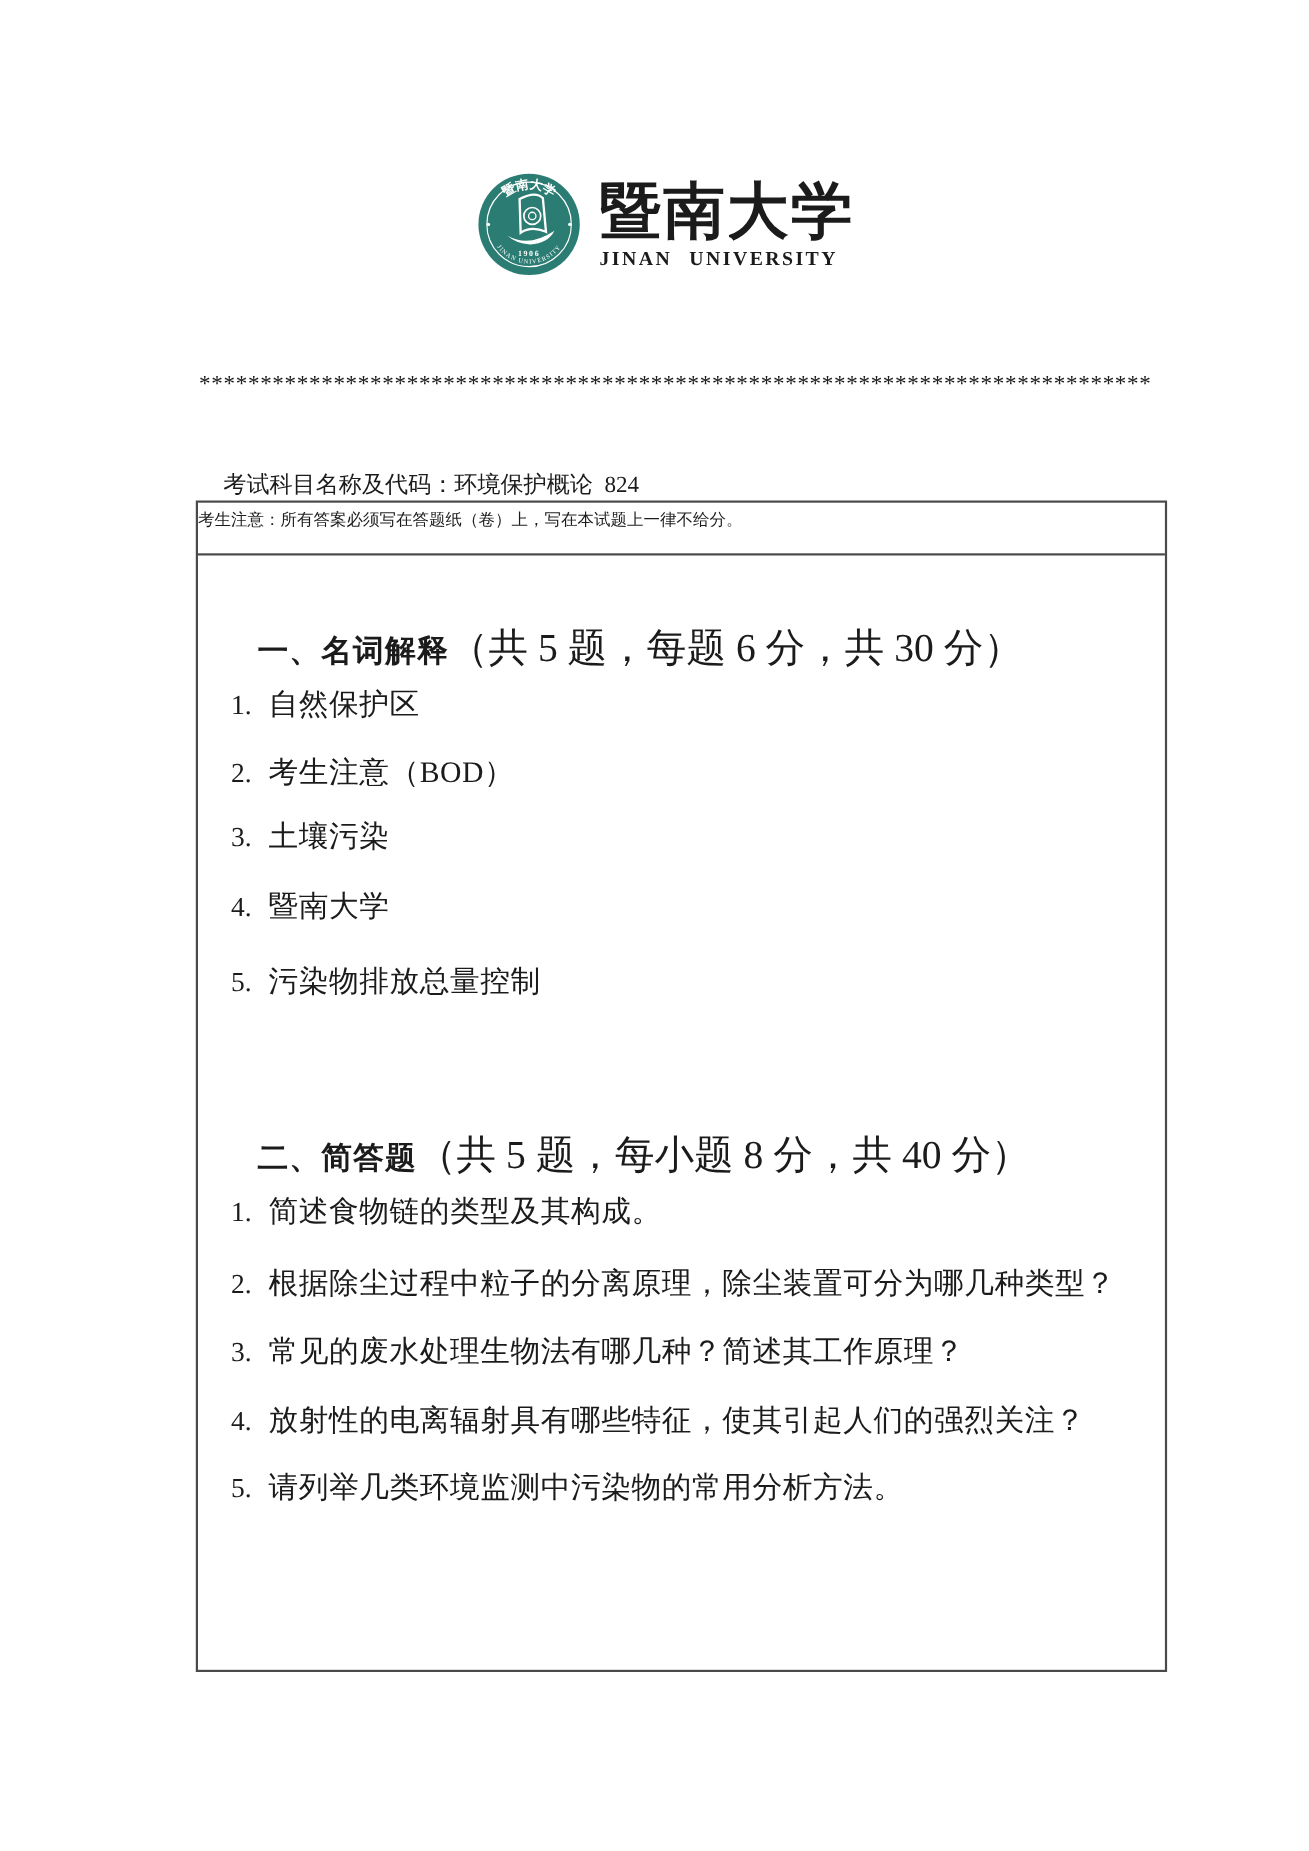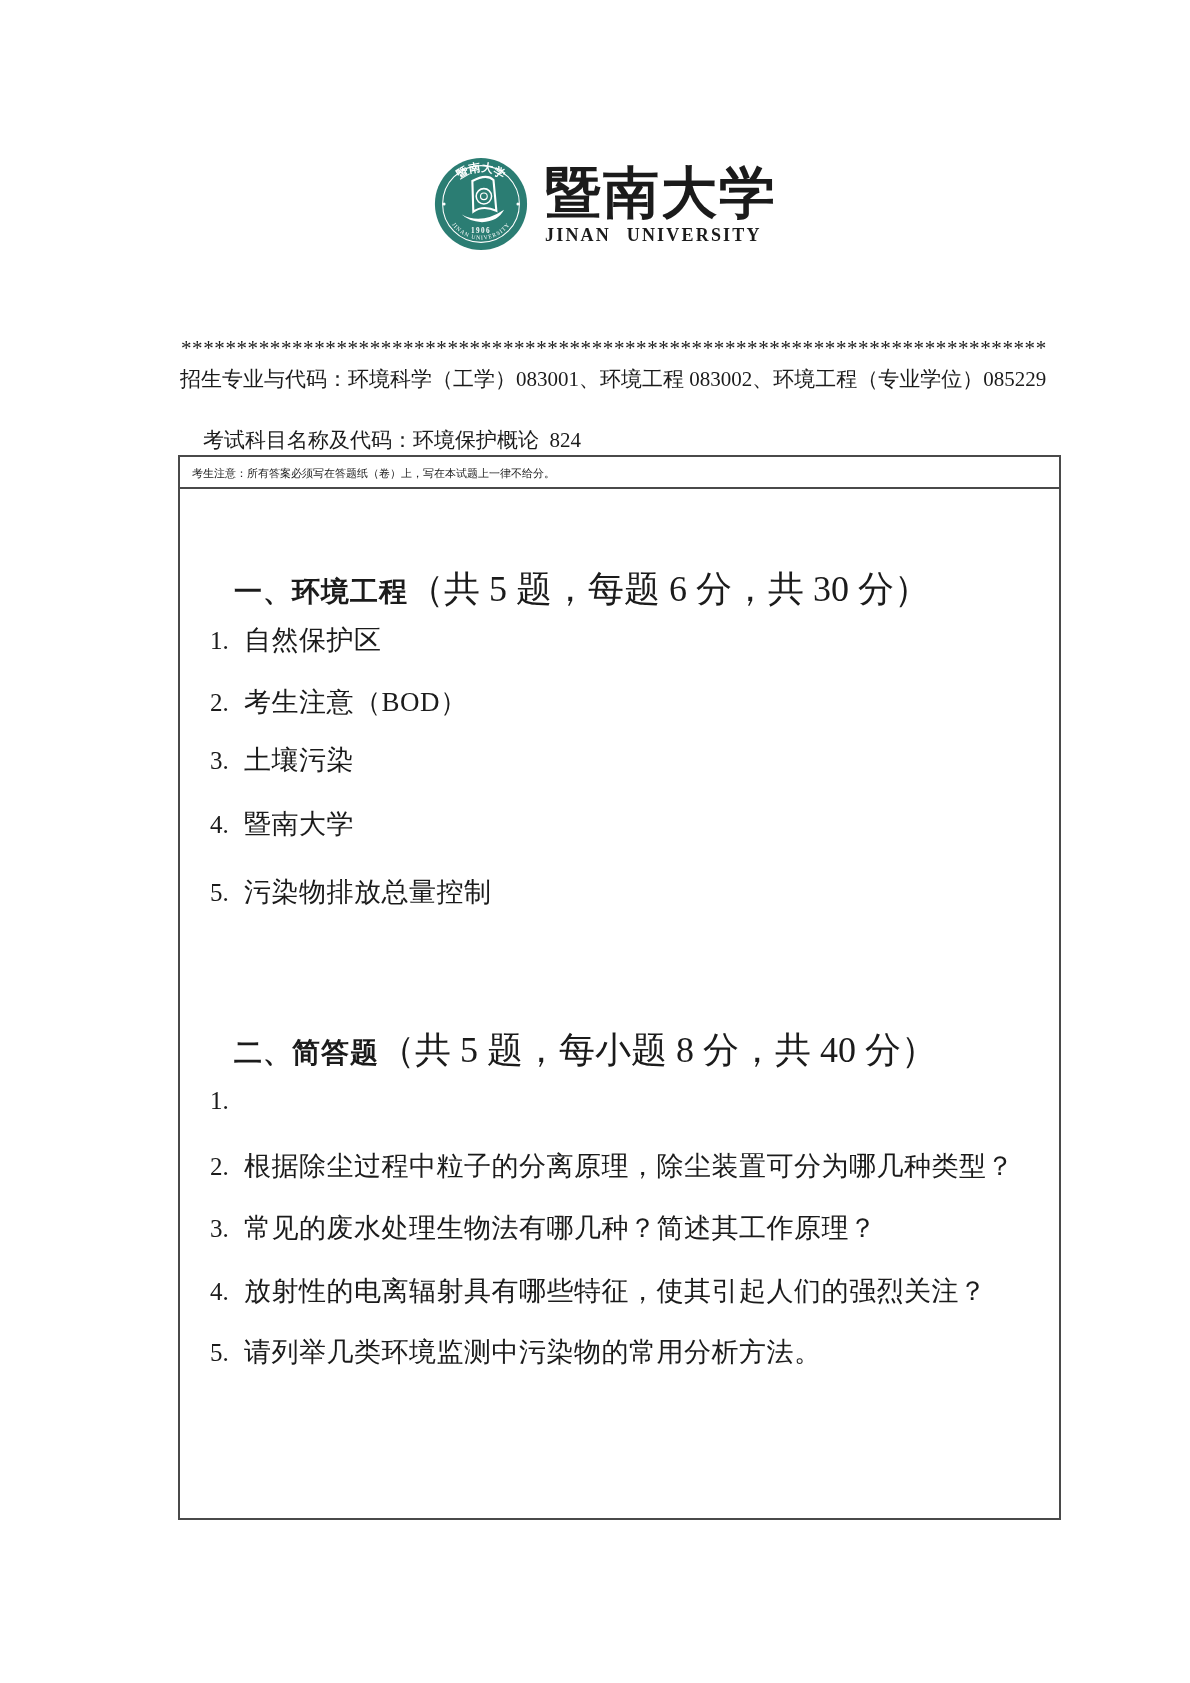--- a/index.html
+++ b/index.html
@@ -41,22 +41,22 @@
     position:absolute;left:180px;top:427px;width:900px;
     font-size:21px;line-height:27px;white-space:pre;margin-left:23px;
   }
 
   
   .exam-box{
     position:absolute;left:178px;top:455px;width:883px;height:1065px;
     border:2px solid #4a4a4a;box-sizing:border-box;background:#ffffff;
   }
   .notice-row{
-    height:32px;border-bottom:2px solid #4a4a4a;box-sizing:border-box;
-    padding:3px 0 0 12px;font-size:11px;line-height:26px;white-space:pre;
+    height:48px;border-bottom:2px solid #4a4a4a;box-sizing:border-box;
+    padding:3px 0 0 0;font-size:15px;line-height:26px;white-space:pre;
   }
 
   .sec-head{position:absolute;left:30px;white-space:pre;}
   .sec-head .b{
     font-family:"DejaVu Sans","Liberation Sans",sans-serif;
     font-weight:bold;font-size:28px;line-height:34px;letter-spacing:1px;
   }
   .sec-head .r{font-size:36px;line-height:34px;}
 
   .q-item{position:absolute;left:30px;display:flex;align-items:baseline;white-space:pre;}
@@ -101,28 +101,27 @@
       </g>
       <text x="50" y="80" text-anchor="middle" fill="#ffffff" font-size="7.5" font-weight="bold" letter-spacing="1.5">1906</text>
     </svg>
     <div class="wordmark">
       <div class="wordmark-cn">暨南大学</div>
       <div class="wordmark-en">JINAN UNIVERSITY</div>
     </div>
   </div>
 
   <div class="asterisks">******************************************************************************</div>
-  <div class="majors-line">招生专业与代码：环境科学（工学）083001、环境工程 083002、环境工程（专业学位）085229</div>
   <div class="subject-line">考试科目名称及代码：环境保护概论  824</div>
 
   <div class="exam-box">
     <div class="notice-row">考生注意：所有答案必须写在答题纸（卷）上，写在本试题上一律不给分。</div>
 
     <div class="sec-head t97">
-      <span class="b">一、环境工程</span><span class="r">（共 5 题，每题 6 分，共 30 分）</span>
+      <span class="b">一、名词解释</span><span class="r">（共 5 题，每题 6 分，共 30 分）</span>
     </div>
     <div class="q-item t168">
       <span class="num">1.</span><span class="txt">自然保护区</span>
     </div>
     <div class="q-item t230">
       <span class="num">2.</span><span class="txt">考生注意（BOD）</span>
     </div>
     <div class="q-item t288">
       <span class="num">3.</span><span class="txt">土壤污染</span>
     </div>
@@ -130,21 +129,21 @@
       <span class="num">4.</span><span class="txt">暨南大学</span>
     </div>
     <div class="q-item t420">
       <span class="num">5.</span><span class="txt">污染物排放总量控制</span>
     </div>
 
     <div class="sec-head t559">
       <span class="b">二、简答题</span><span class="r">（共 5 题，每小题 8 分，共 40 分）</span>
     </div>
     <div class="q-item t629">
-      <span class="num">1.</span>
+      <span class="num">1.</span><span class="txt">简述食物链的类型及其构成。</span>
     </div>
     <div class="q-item t694">
       <span class="num">2.</span><span class="txt">根据除尘过程中粒子的分离原理，除尘装置可分为哪几种类型？</span>
     </div>
     <div class="q-item t756">
       <span class="num">3.</span><span class="txt">常见的废水处理生物法有哪几种？简述其工作原理？</span>
     </div>
     <div class="q-item t819">
       <span class="num">4.</span><span class="txt">放射性的电离辐射具有哪些特征，使其引起人们的强烈关注？</span>
     </div>

